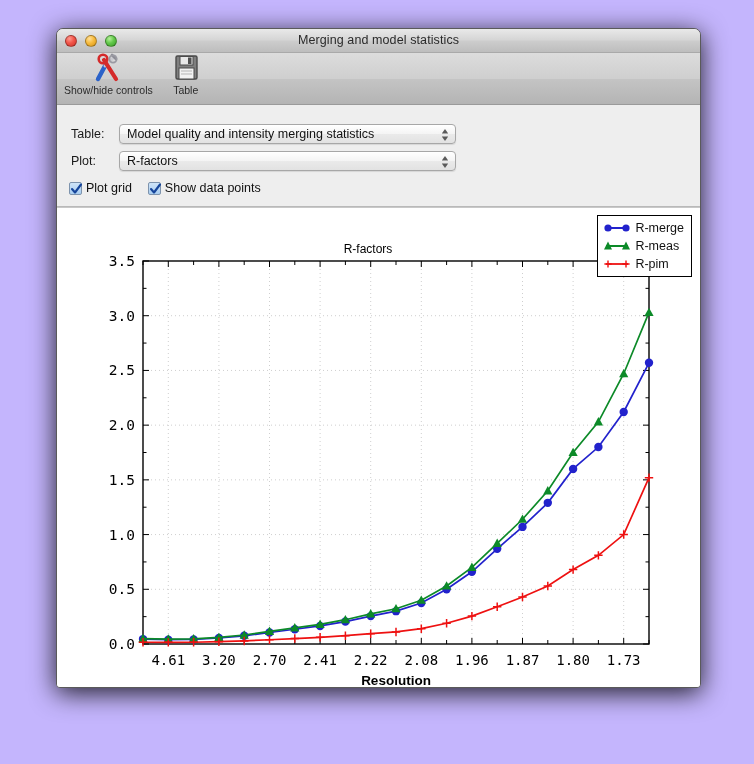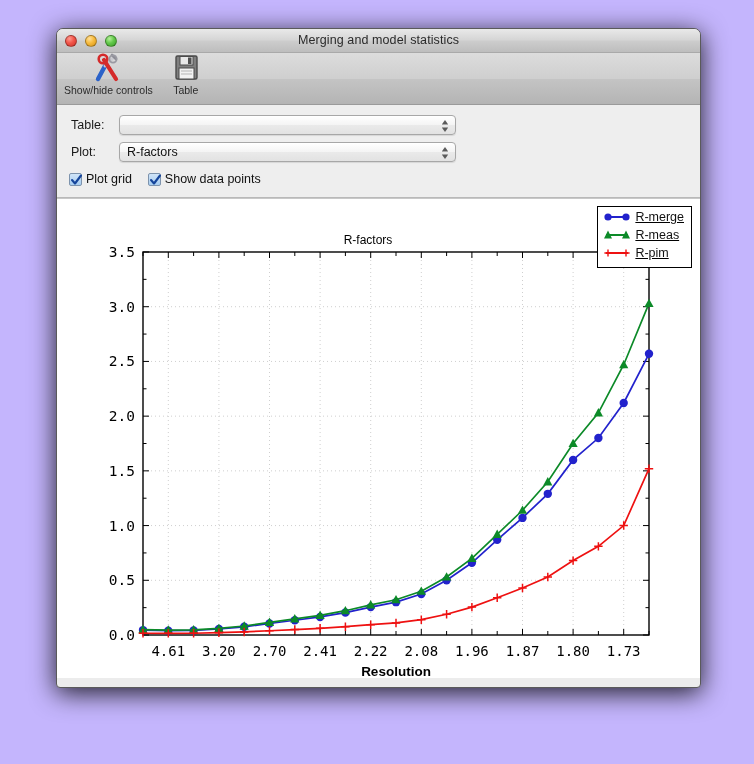--- a/index.html
+++ b/index.html
@@ -77,21 +77,21 @@
   .tool-label {
     font-size: 10.5px;
     color: #2b2b2b;
     margin-top: 1px;
     white-space: nowrap;
   }
 
   
   #controls {
     background: #eeeeee;
-    padding: 7px 0 7px 0;
+    padding: 16px 0 7px 0;
     border-bottom: 1px solid #b9b9b9;
   }
   .ctl-row {
     display: flex;
     align-items: center;
     height: 26px;
     padding-left: 14px;
   }
   .ctl-label {
     font-size: 12.5px;
@@ -161,23 +161,22 @@
   
   #legend {
     position: absolute;
     right: 8px; top: 7px;
     border: 1px solid #000;
     background: #fff;
     padding: 3px 7px 3px 4px;
   }
   .legend-row {
     display: flex;
-    align-items: flex-start;
+    align-items: center;
     height: 18px;
-    text-decoration: underline;
   }
   .legend-sym { width: 30px; height: 14px; flex: none; }
   .legend-label {
     font-size: 12.5px;
     color: #111;
     margin-left: 3px;
     white-space: nowrap;
   }
 </style>
 </head>
@@ -230,20 +229,21 @@
         <span class="tool-label">Table</span>
       </div>
 
     </div>
 
     <div id="controls">
 
       <div class="ctl-row">
         <span class="ctl-label">Table:</span>
         <div class="combo">
+          <span class="combo-text">Model quality and intensity merging statistics</span>
           <span class="combo-stepper">
             <svg width="12" height="18" viewBox="0 0 12 18">
               <polygon points="6,3 9.2,7.4 2.8,7.4" fill="#5a5a5a"></polygon>
               <polygon points="6,15 9.2,10.6 2.8,10.6" fill="#5a5a5a"></polygon>
             </svg>
           </span>
         </div>
       </div>
 
       <div class="ctl-row" style="margin-top:1px;">

